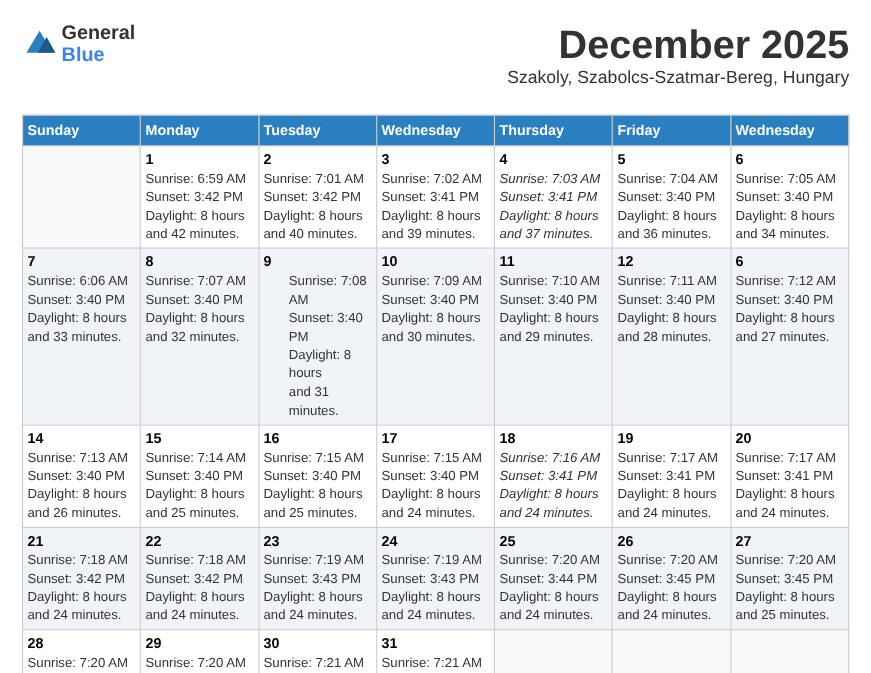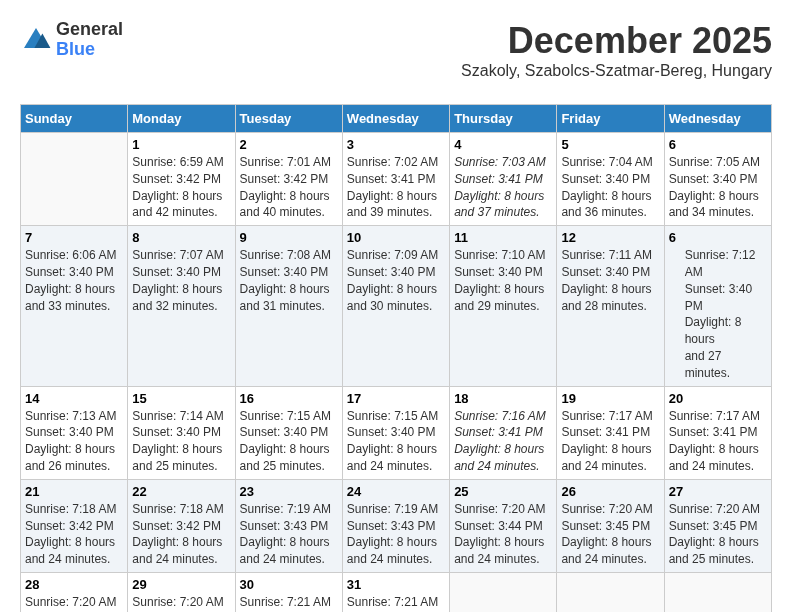--- a/index.html
+++ b/index.html
@@ -183,21 +183,21 @@
         </td>
         <td>
           <span class="day-number">8</span>
           <div class="day-info" style="white-space: pre-line;">Sunrise: 7:07 AM
 Sunset: 3:40 PM
 Daylight: 8 hours
 and 32 minutes.</div>
         </td>
         <td>
           <span class="day-number">9</span>
-          <div class="day-info" style="white-space: pre-line;">Sunrise: 7:08 AM
+          <div class="day-info" style="white-space: pre-line; margin-left: 23px;">Sunrise: 7:08 AM
 Sunset: 3:40 PM
 Daylight: 8 hours
 and 31 minutes.</div>
         </td>
         <td>
           <span class="day-number">10</span>
           <div class="day-info" style="white-space: pre-line;">Sunrise: 7:09 AM
 Sunset: 3:40 PM
 Daylight: 8 hours
 and 30 minutes.</div>
@@ -211,21 +211,21 @@
         </td>
         <td>
           <span class="day-number">12</span>
           <div class="day-info" style="white-space: pre-line;">Sunrise: 7:11 AM
 Sunset: 3:40 PM
 Daylight: 8 hours
 and 28 minutes.</div>
         </td>
         <td>
           <span class="day-number">6</span>
-          <div class="day-info" style="white-space: pre-line; margin-left: 16px;">Sunrise: 7:12 AM
+          <div class="day-info" style="white-space: pre-line;">Sunrise: 7:12 AM
 Sunset: 3:40 PM
 Daylight: 8 hours
 and 27 minutes.</div>
         </td>
       </tr>
       <tr>
         <td>
           <span class="day-number">14</span>
           <div class="day-info" style="white-space: pre-line;">Sunrise: 7:13 AM
 Sunset: 3:40 PM

